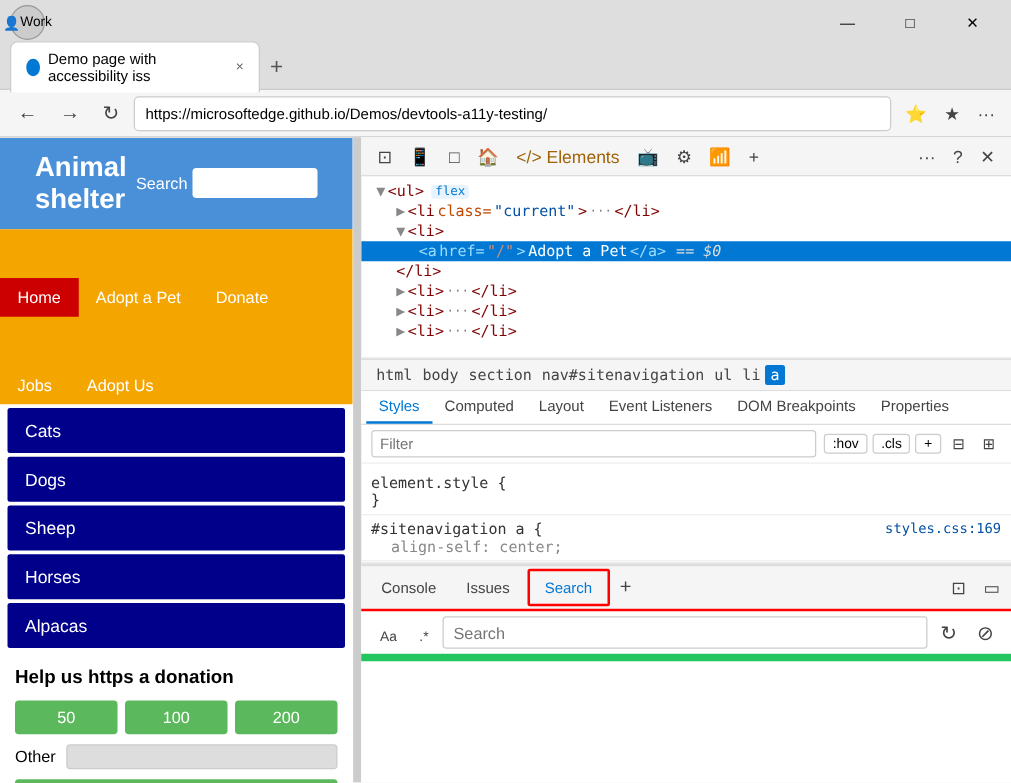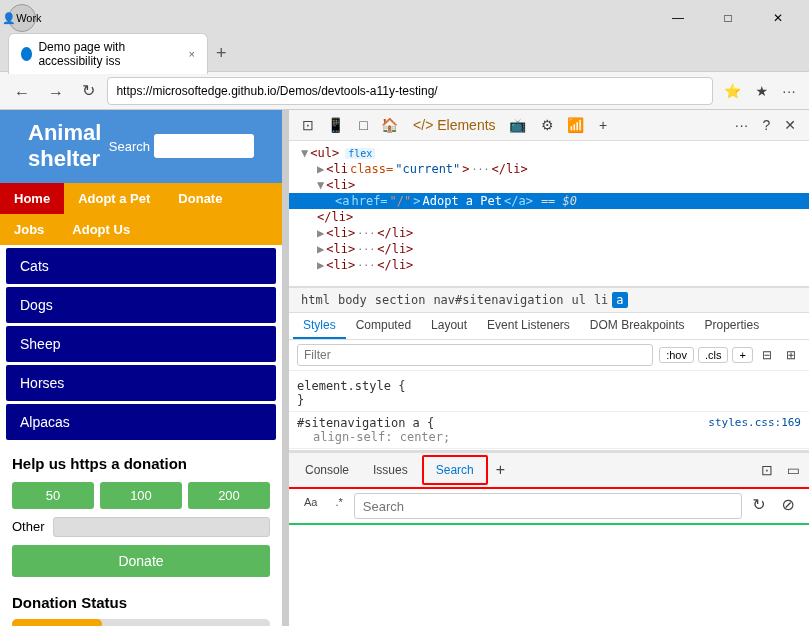--- a/index.html
+++ b/index.html
@@ -30,21 +30,21 @@
     
     .website-panel { width: 283px; min-width: 283px; background: white; overflow-y: auto; border-right: 1px solid #ccc; }
 
     
     .site-header { background: #4a90d9; padding: 10px 28px; display: flex; align-items: center; justify-content: space-between; }
     .site-title { color: white; font-size: 22px; font-weight: bold; line-height: 1.2; }
     .site-search { display: flex; align-items: center; gap: 4px; font-size: 13px; color: white; }
     .site-search input { height: 24px; padding: 0 6px; border: none; border-radius: 3px; font-size: 12px; width: 100px; }
 
     .site-nav { background: #f5a500; display: flex; flex-wrap: wrap; }
-    .site-nav a { display: inline-block; padding: 8px 14px; color: white; text-decoration: none; font-size: 13px; font-weight: 700; }
+    .site-nav a { display: inline-block; padding: 8px 14px; color: white; text-decoration: none; font-size: 13px; font-weight: 400; margin-top: 39px; }
     .site-nav a.active { background: #cc0000; }
 
     .site-sidebar { padding: 0; }
     .sidebar-link { display: block; background: #00008b; color: white; padding: 10px 14px; margin: 3px 6px; border-radius: 2px; font-size: 14px; text-decoration: none; }
 
     .donation-section { padding: 12px; }
     .donation-title { font-size: 15px; font-weight: bold; margin-bottom: 10px; }
     .donation-amounts { display: flex; gap: 6px; margin-bottom: 8px; }
     .amount-btn { flex: 1; background: #5cb85c; color: white; border: none; padding: 6px; font-size: 13px; cursor: pointer; border-radius: 3px; }
     .other-row { display: flex; align-items: center; gap: 8px; margin-bottom: 8px; }
@@ -90,21 +90,21 @@
     .style-link { color: #0451a5; float: right; text-decoration: none; font-size: 11px; }
 
     
     .bottom-tabs { display: flex; align-items: center; border-top: 2px solid #ddd; padding: 0 4px; background: #f5f5f5; }
     .bottom-tab { padding: 6px 12px; font-size: 12px; cursor: pointer; color: #444; }
     .bottom-tab.search-active { color: #0078d4; border: 2px solid red; margin: 2px; border-radius: 2px; }
     .bottom-add { background: none; border: none; cursor: pointer; font-size: 16px; color: #444; padding: 3px 6px; }
 
     
     .search-panel { flex: 1; background: white; border-top: 2px solid red; display: flex; flex-direction: column; }
-    .search-toolbar { display: flex; align-items: flex-start; padding: 4px 8px; border-bottom: 2px solid #22c55e; gap: 4px; }
+    .search-toolbar { display: flex; align-items: flex-end; padding: 4px 8px; border-bottom: 6px solid #22c55e; gap: 4px; }
     .search-opt-btn { background: none; border: 1px solid transparent; border-radius: 3px; padding: 2px 6px; font-size: 11px; cursor: pointer; color: #444; }
     .search-input-field { flex: 1; height: 26px; border: 1px solid #ccc; border-radius: 3px; padding: 0 8px; font-size: 13px; }
     .search-action-btn { background: none; border: none; cursor: pointer; font-size: 16px; color: #444; padding: 2px 6px; border-radius: 3px; }
     .search-results { flex: 1; overflow-y: auto; }
 
     
     ::-webkit-scrollbar { width: 8px; height: 8px; }
     ::-webkit-scrollbar-track { background: #f0f0f0; }
     ::-webkit-scrollbar-thumb { background: #bbb; border-radius: 4px; }
   </style>

